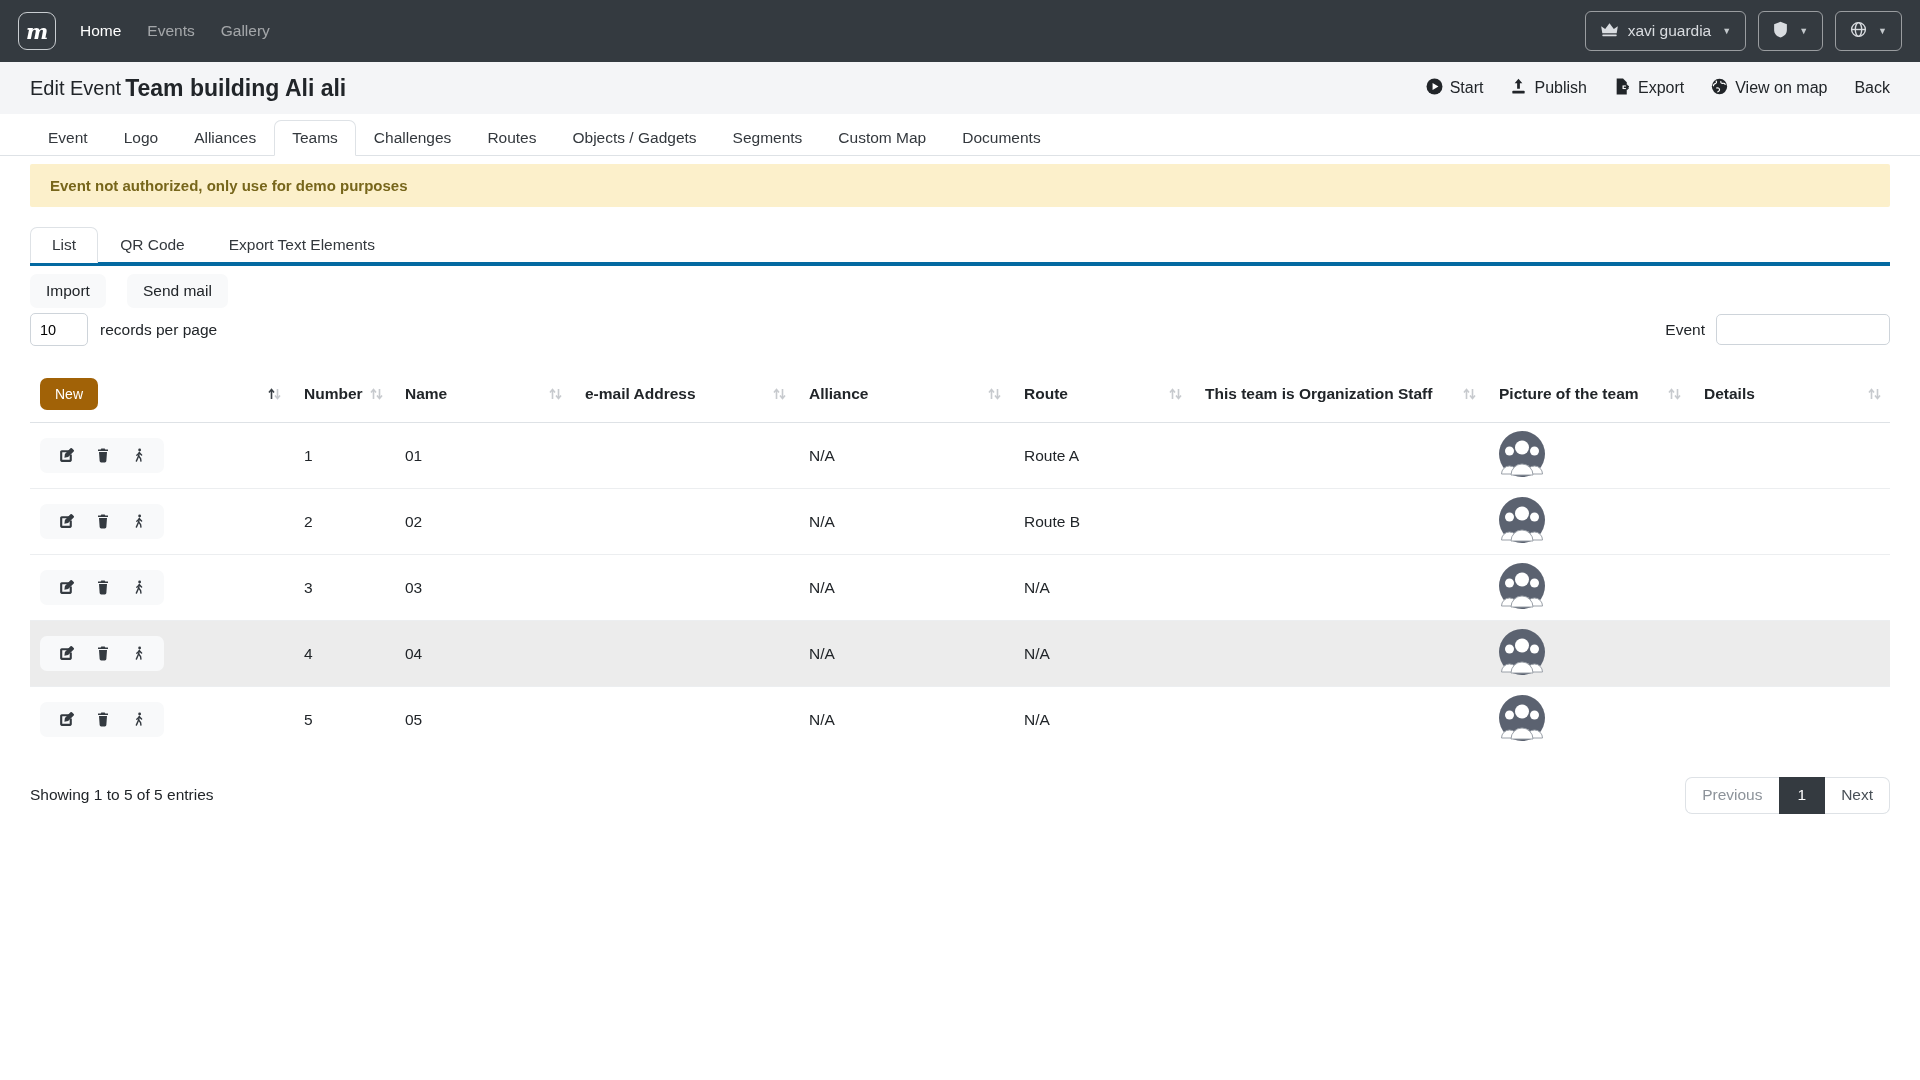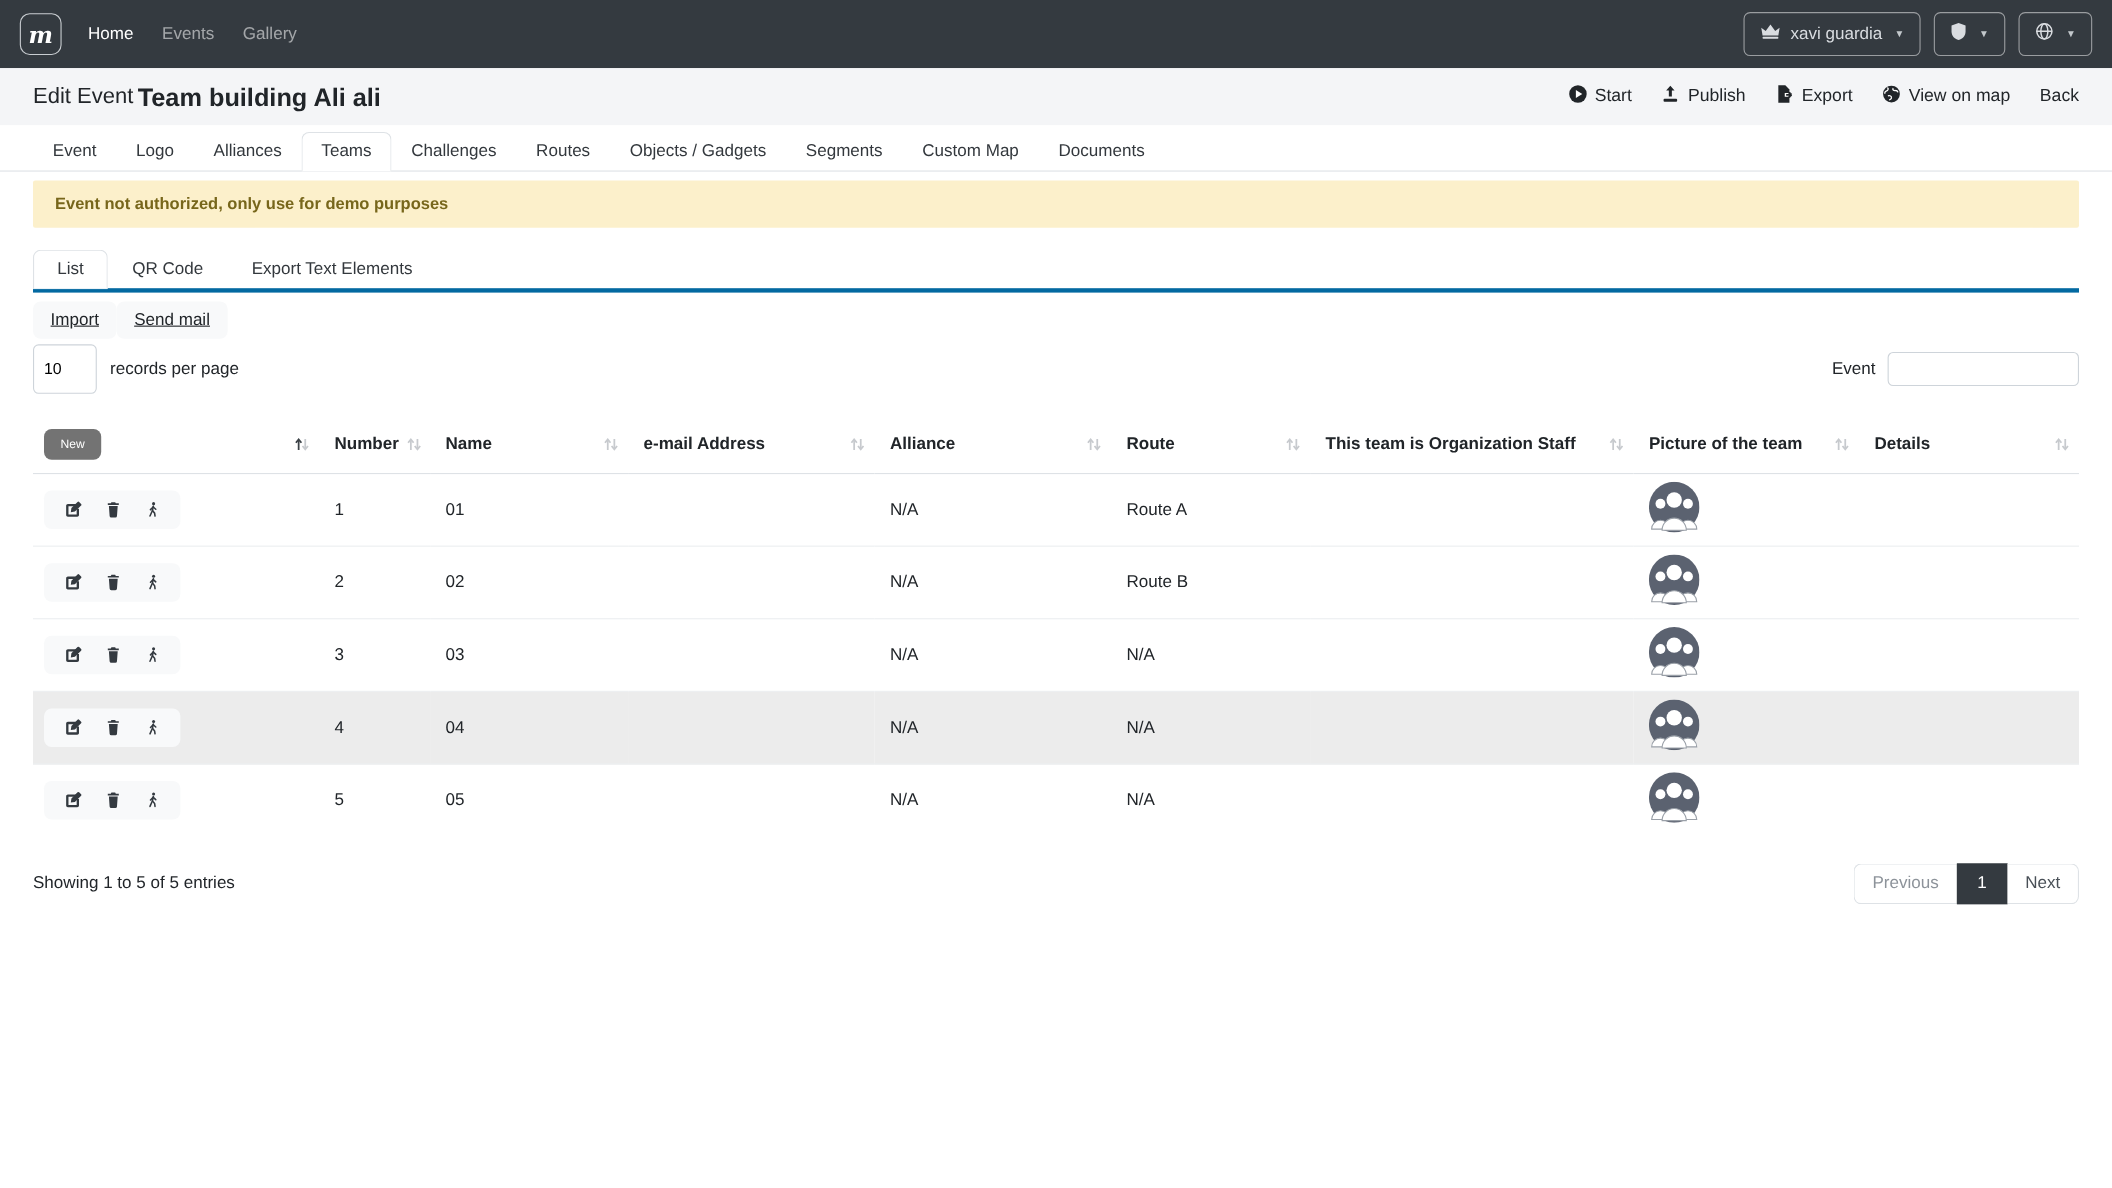--- a/index.html
+++ b/index.html
@@ -31,34 +31,34 @@
 
   
   .alert { margin:8px 30px 0; background:#fcf0cb; color:#77661b; font-weight:bold; font-size:15px; padding:13px 20px; border-radius:2px; }
 
   
   .subtabs { margin:20px 30px 0; border-bottom:4px solid #0369a1; display:flex; }
   .subtab { padding:8px 21px; font-size:15.5px; color:#33383d; margin-bottom:-1px; border:1px solid transparent; border-radius:7px 7px 0 0; cursor:pointer; }
   .subtab.active { background:#fff; border-color:#dee2e6 #dee2e6 #fff; }
 
   
-  .toolbar { margin:8px 30px 0; display:flex; gap:0;text-decoration:underline; }
+  .toolbar { margin:8px 30px 0; display:flex; gap:21px; }
   .tool-btn { background:#f8f9fa; border:none; border-radius:7px; padding:8px 16px; font-size:15.5px; color:#212529; cursor:pointer; font-family:inherit; }
   .controls { margin:5px 30px 0; display:flex; align-items:center; font-size:15.5px; }
-  .records-input { width:58px; height:45px; border:1px solid #ced4da; border-radius:5px; padding:0 9px; font-size:14.5px; margin-right:12px; font-family:inherit; }
+  .records-input { width:58px; height:33px; border:1px solid #ced4da; border-radius:5px; padding:0 9px; font-size:14.5px; margin-right:12px; font-family:inherit; }
   .search-wrap { margin-left:auto; display:flex; align-items:center; gap:11px; }
   .search-input { width:174px; height:31px; border:1px solid #ced4da; border-radius:5px; padding:0 8px; font-family:inherit; }
 
   
   .table-wrap { margin:26px 30px 0; }
   table { width:1860px; border-collapse:collapse; table-layout:fixed; font-size:15.5px; color:#212529; }
   thead th { text-align:left; font-weight:bold; padding:6px 8px 12px 14px; border-bottom:1px solid #dee2e6; vertical-align:middle; }
   thead th.c-actions { padding-left:0; }
   .th-inner { display:flex; align-items:center; justify-content:space-between; gap:6px; }
-  .new-btn { background:#737373; color:#fff; border:none; border-radius:7px; padding:8px 15px; font-size:11px; margin-left:10px; cursor:pointer; font-family:inherit; }
+  .new-btn { background:#a16207; color:#fff; border:none; border-radius:7px; padding:8px 15px; font-size:14px; margin-left:10px; cursor:pointer; font-family:inherit; }
   .sort { flex:0 0 auto; cursor:pointer; }
   .sort line, .sort polyline { stroke:#c7cace; stroke-width:1.6; fill:none; }
   .sort.asc .up-line, .sort.asc .up-head { stroke:#3b4146; }
   tbody td { height:66px; padding-left:14px; vertical-align:middle; }
   tbody tr + tr td { border-top:1px solid #eceef0; }
   tbody tr { cursor:pointer; }
   tr.row-highlight td { background:#ececec; }
   td.c-actions { padding-left:0; }
   .action-strip { display:inline-flex; align-items:center; background:#f8f9fa; border-radius:7px; padding:9px 8px; margin-left:10px; }
   .action-btn { background:none; border:none; padding:0 10px; display:flex; align-items:center; cursor:pointer; }

